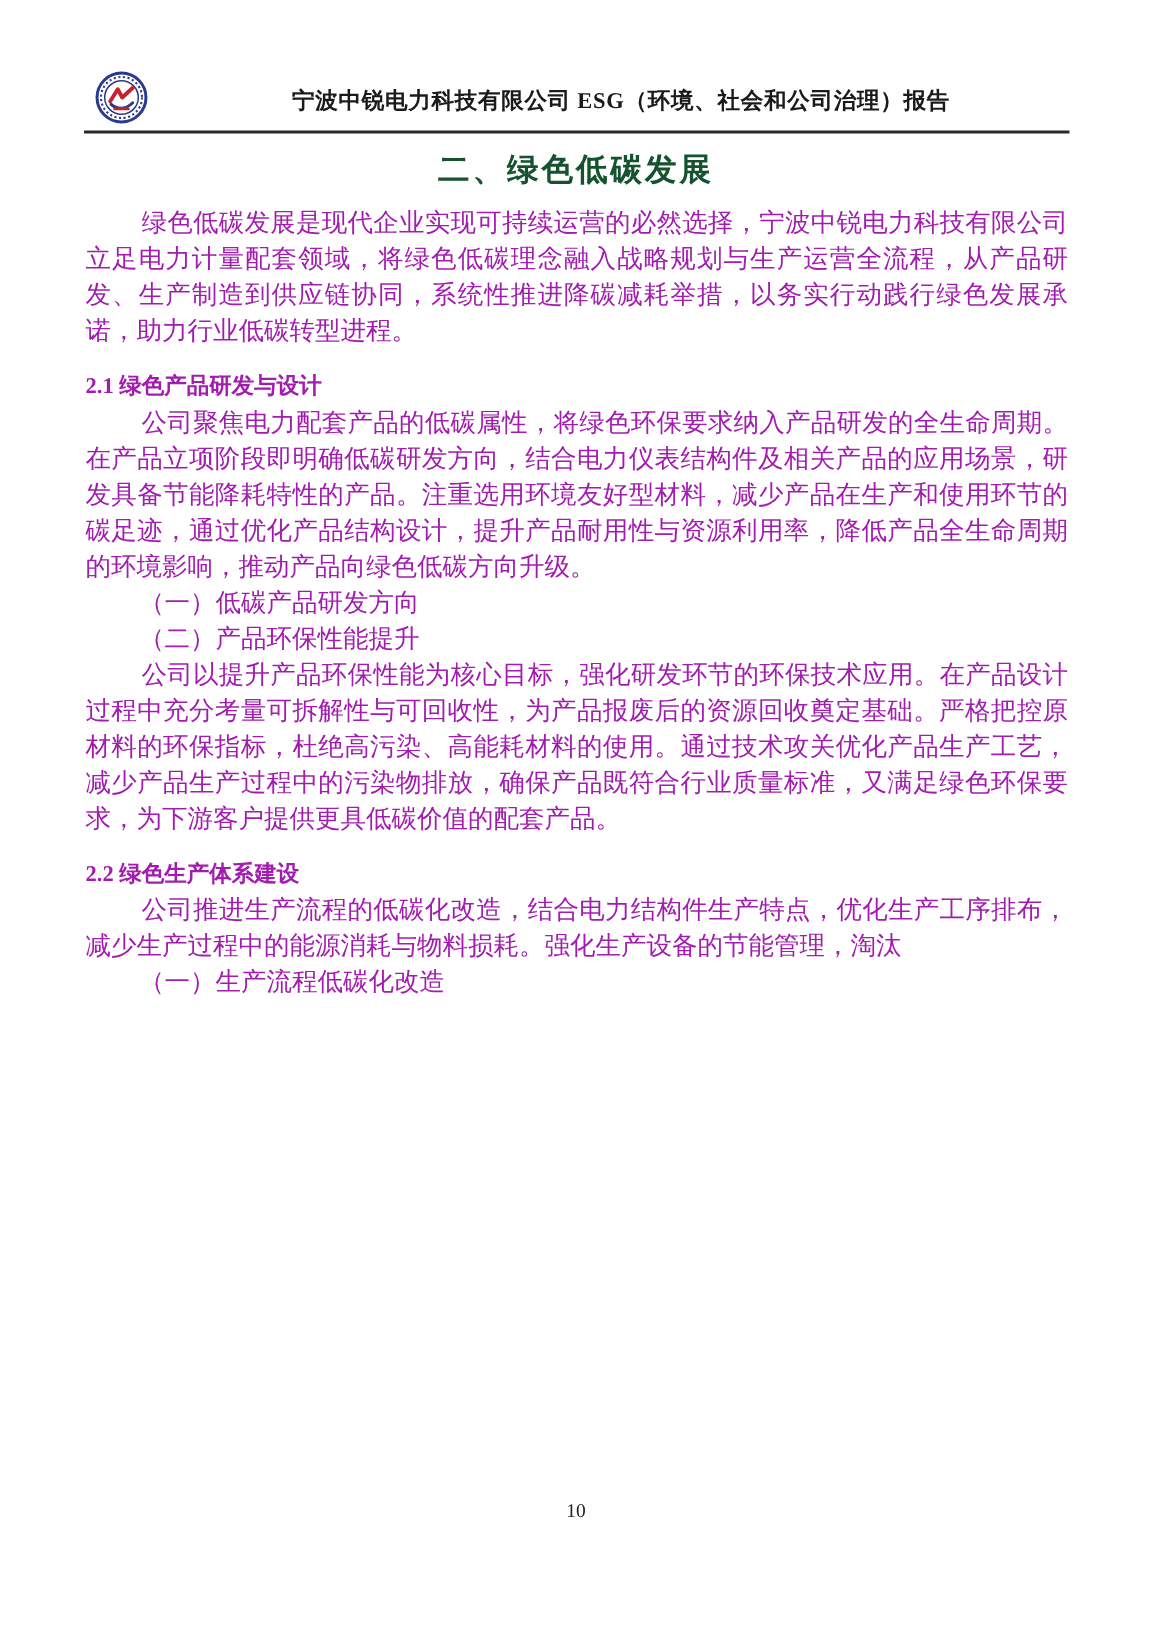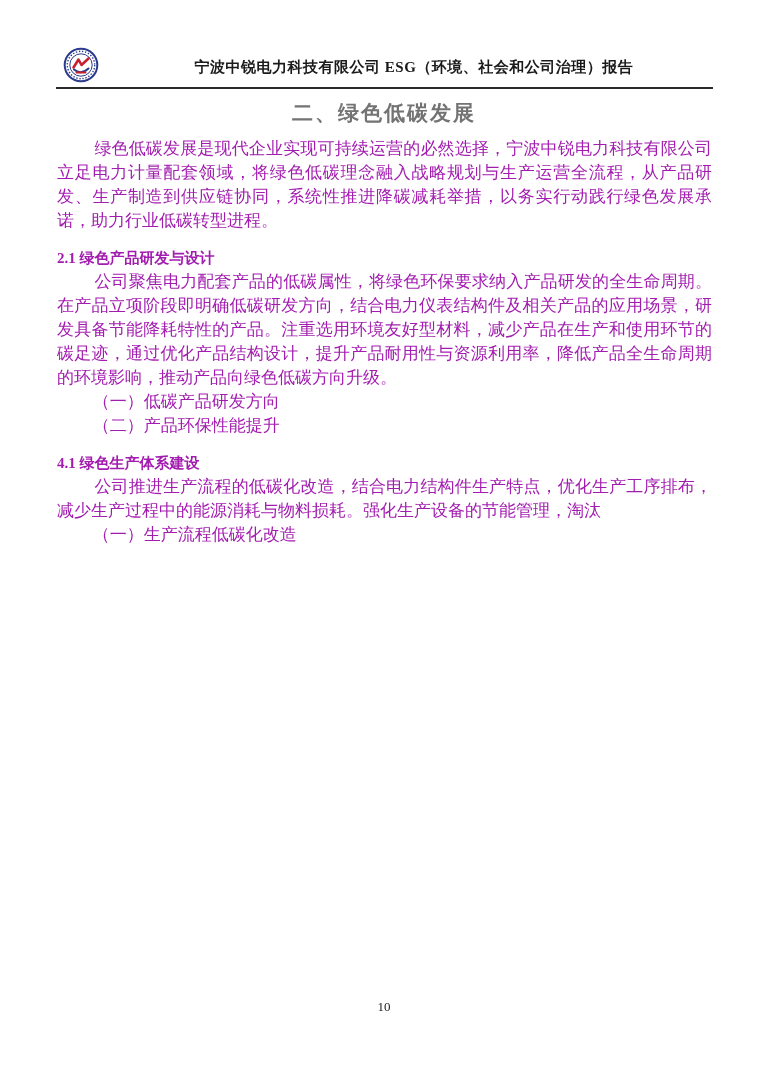--- a/index.html
+++ b/index.html
@@ -45,21 +45,21 @@
   }
   .doc-title {
     position: absolute;
     left: 0;
     right: 0;
     top: 99px;
     text-align: center;
     font-size: 21px;
     font-weight: 700;
     letter-spacing: 2px;
-    color: #737373;
+    color: #14532d;
   }
   .content {
     position: absolute;
     left: 57px;
     top: 137px;
     width: 655px;
     font-size: 17px;
     line-height: 24px;
     text-align: justify;
     text-justify: inter-ideograph;
@@ -108,20 +108,21 @@
   <div class="header-rule"></div>
 
   <div class="doc-title">二、绿色低碳发展</div>
 
   <div class="content">
       <div class="blk p">绿色低碳发展是现代企业实现可持续运营的必然选择，宁波中锐电力科技有限公司立足电力计量配套领域，将绿色低碳理念融入战略规划与生产运营全流程，从产品研发、生产制造到供应链协同，系统性推进降碳减耗举措，以务实行动践行绿色发展承诺，助力行业低碳转型进程。</div>
       <div class="blk h2">2.1 绿色产品研发与设计</div>
       <div class="blk p">公司聚焦电力配套产品的低碳属性，将绿色环保要求纳入产品研发的全生命周期。在产品立项阶段即明确低碳研发方向，结合电力仪表结构件及相关产品的应用场景，研发具备节能降耗特性的产品。注重选用环境友好型材料，减少产品在生产和使用环节的碳足迹，通过优化产品结构设计，提升产品耐用性与资源利用率，降低产品全生命周期的环境影响，推动产品向绿色低碳方向升级。</div>
       <div class="blk h3">（一）低碳产品研发方向</div>
       <div class="blk h3">（二）产品环保性能提升</div>
-      <div class="blk h2">4.1 绿色生产体系建设</div>
+      <div class="blk p">公司以提升产品环保性能为核心目标，强化研发环节的环保技术应用。在产品设计过程中充分考量可拆解性与可回收性，为产品报废后的资源回收奠定基础。严格把控原材料的环保指标，杜绝高污染、高能耗材料的使用。通过技术攻关优化产品生产工艺，减少产品生产过程中的污染物排放，确保产品既符合行业质量标准，又满足绿色环保要求，为下游客户提供更具低碳价值的配套产品。</div>
+      <div class="blk h2">2.2 绿色生产体系建设</div>
       <div class="blk p">公司推进生产流程的低碳化改造，结合电力结构件生产特点，优化生产工序排布，减少生产过程中的能源消耗与物料损耗。强化生产设备的节能管理，淘汰</div>
       <div class="blk h3">（一）生产流程低碳化改造</div>
     </div>
 
   <div class="footer-pagenum">10</div>
 
 </div>
 
 </body></html>

